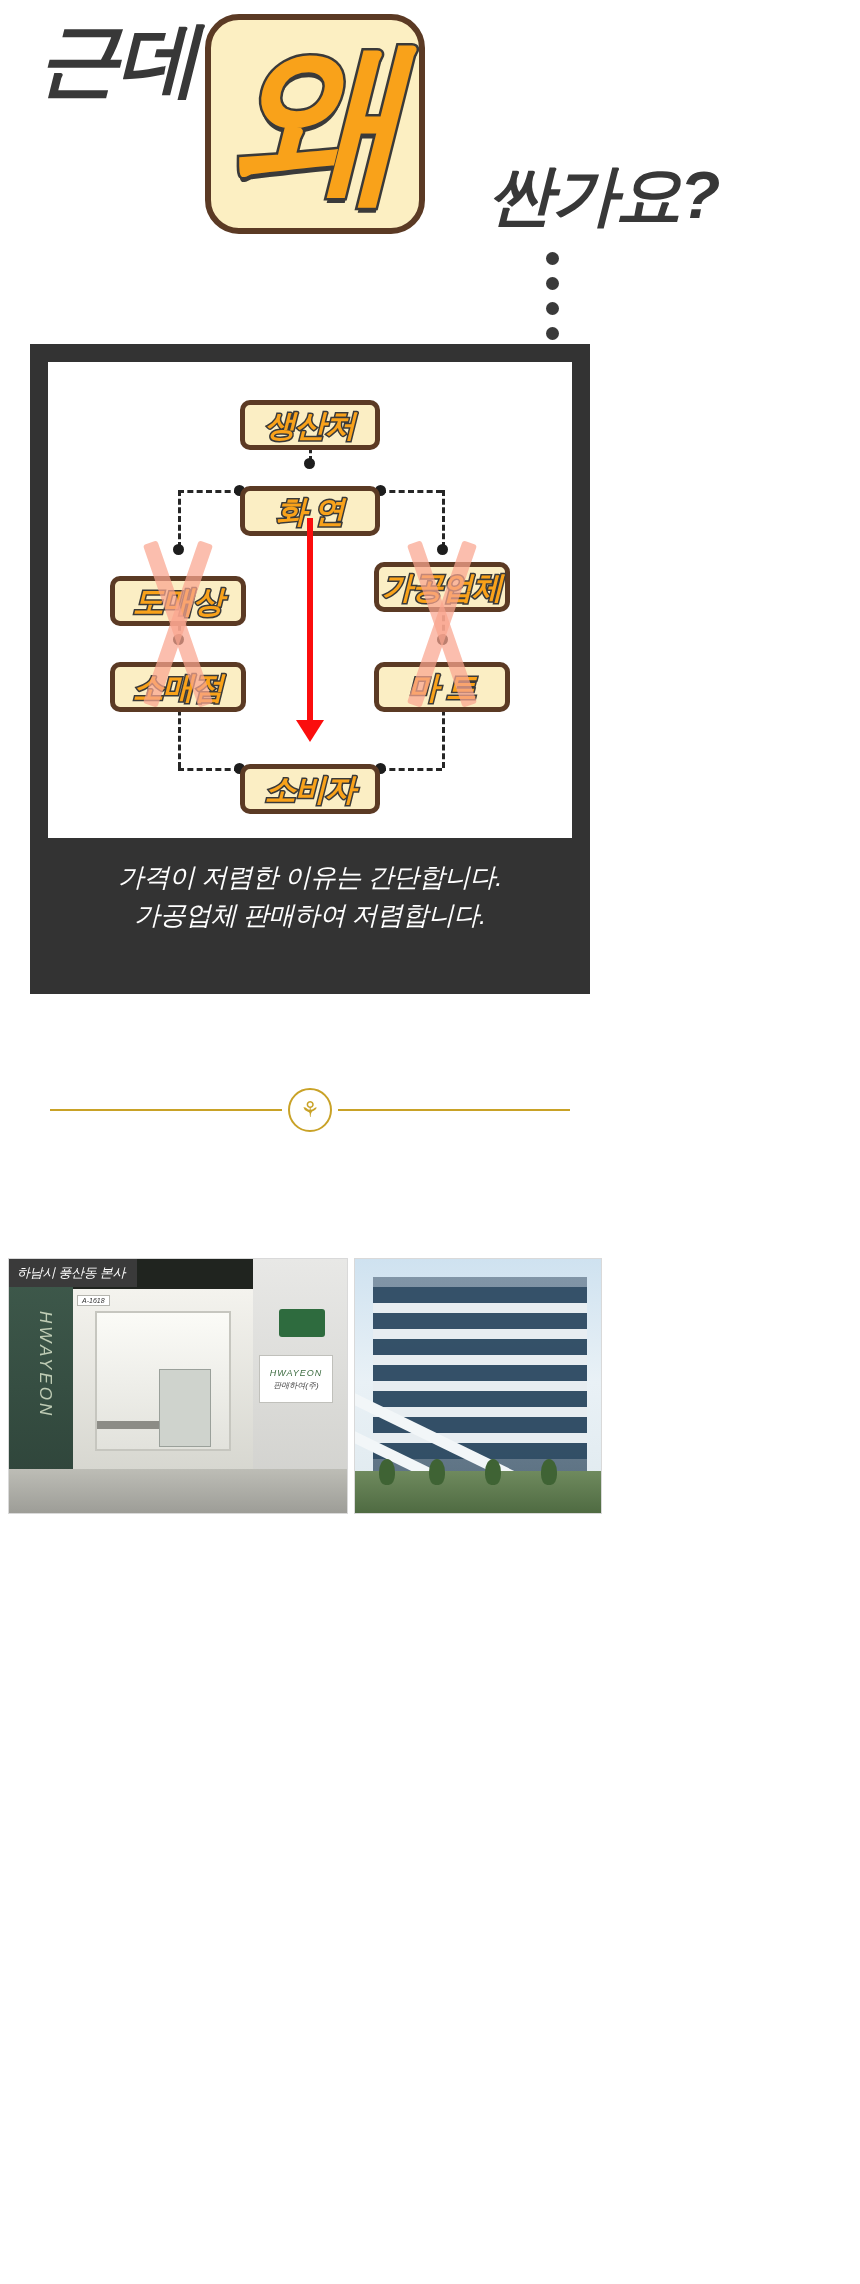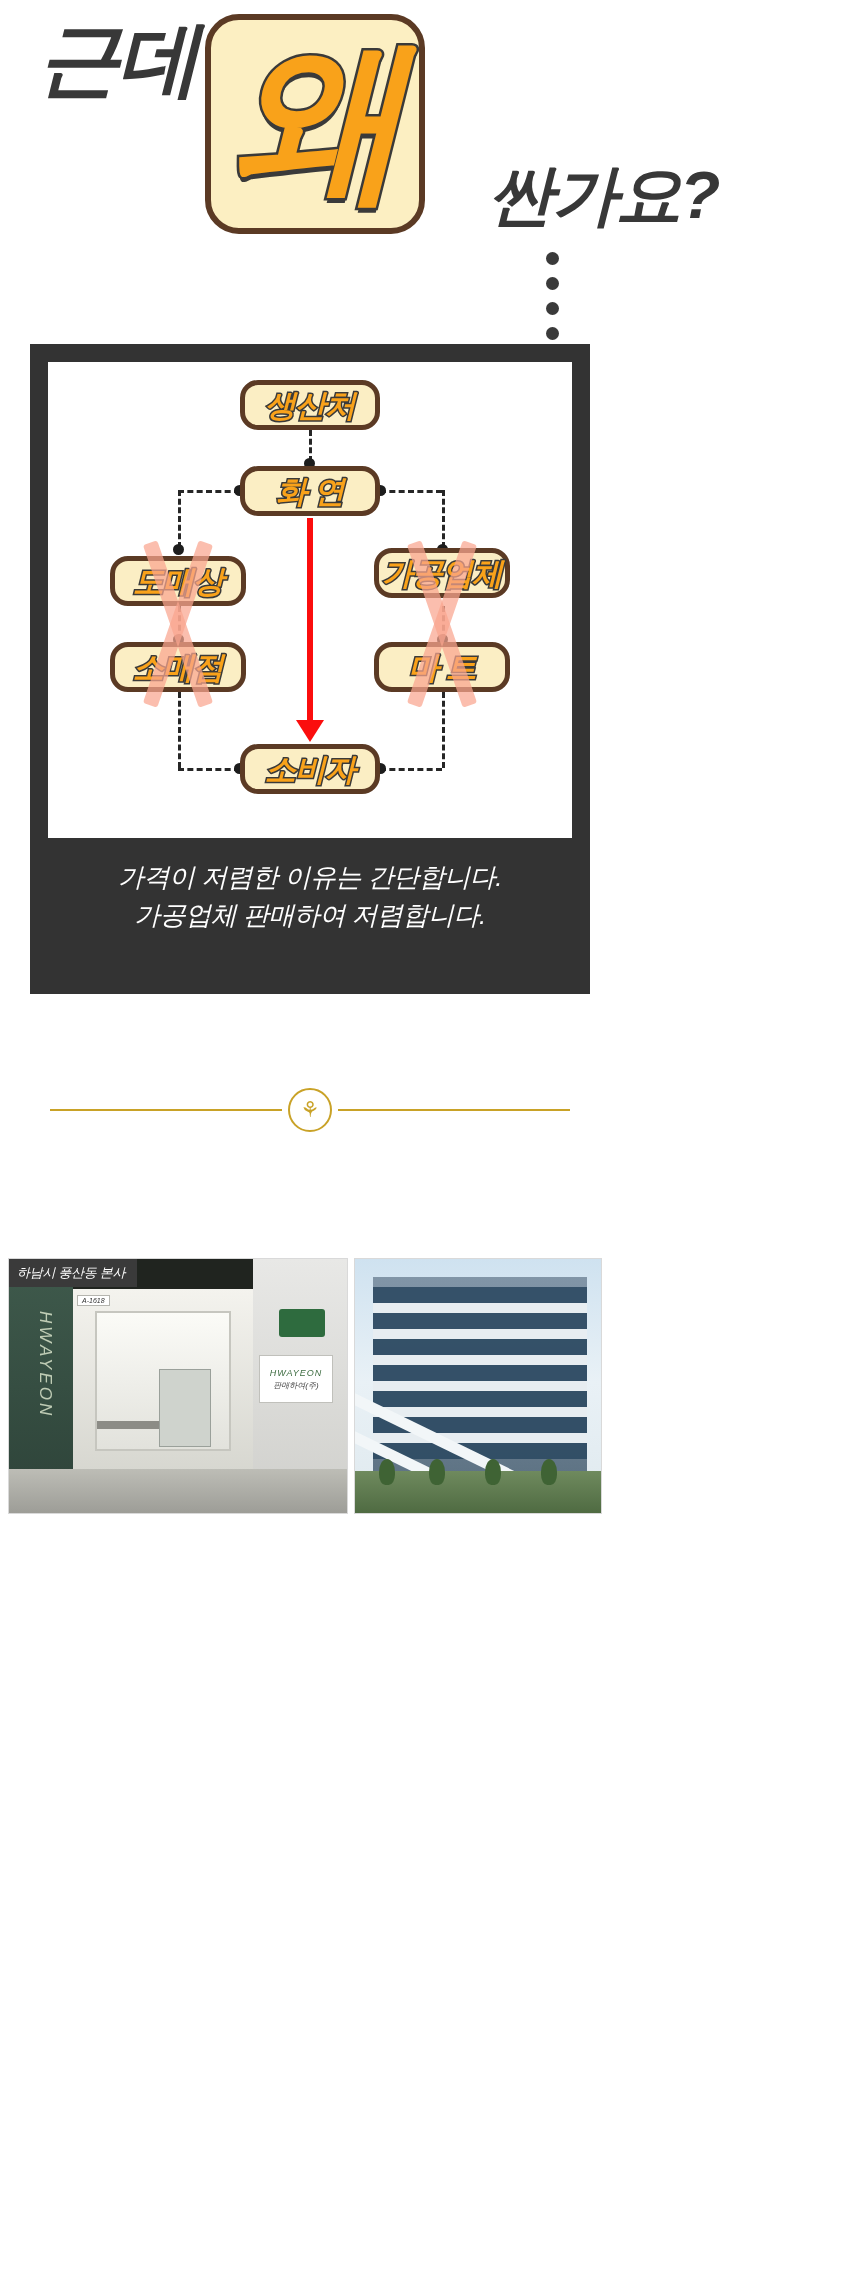--- a/index.html
+++ b/index.html
@@ -92,42 +92,43 @@
     position: relative;
     width: 524px;
     height: 476px;
     background: #ffffff;
   }
 
   .node {
     position: absolute;
     background: #fbeec4;
     border: 5px solid #5b3a24;
-    border-radius: 18px;
+    border-radius: 10px;
     height: 50px;
     display: flex;
     align-items: center;
     justify-content: center;
     z-index: 4;
+    margin-top: 20px;
   }
   .node-label {
     font-size: 31px;
     font-weight: 700;
     color: #f9a21a;
     letter-spacing: -1px;
     line-height: 1;
     -webkit-text-stroke: 3px #3a3a3a;
     paint-order: stroke fill;
     white-space: nowrap;
   }
 
   .n-prod   { left: 192px; top: 18px;  width: 140px; }
   .n-hwa    { left: 192px; top: 104px; width: 140px; }
   .n-whole  { left: 62px;  top: 194px; width: 136px; justify-content: center; }
-  .n-proc   { left: 326px; top: 186px; width: 136px; }
+  .n-proc   { left: 326px; top: 180px; width: 136px; }
   .n-retail { left: 62px;  top: 280px; width: 136px; }
   .n-mart   { left: 326px; top: 280px; width: 136px; }
   .n-cons   { left: 192px; top: 382px; width: 140px; }
 
   
   .dline {
     position: absolute;
     z-index: 1;
   }
   .dline.v {

